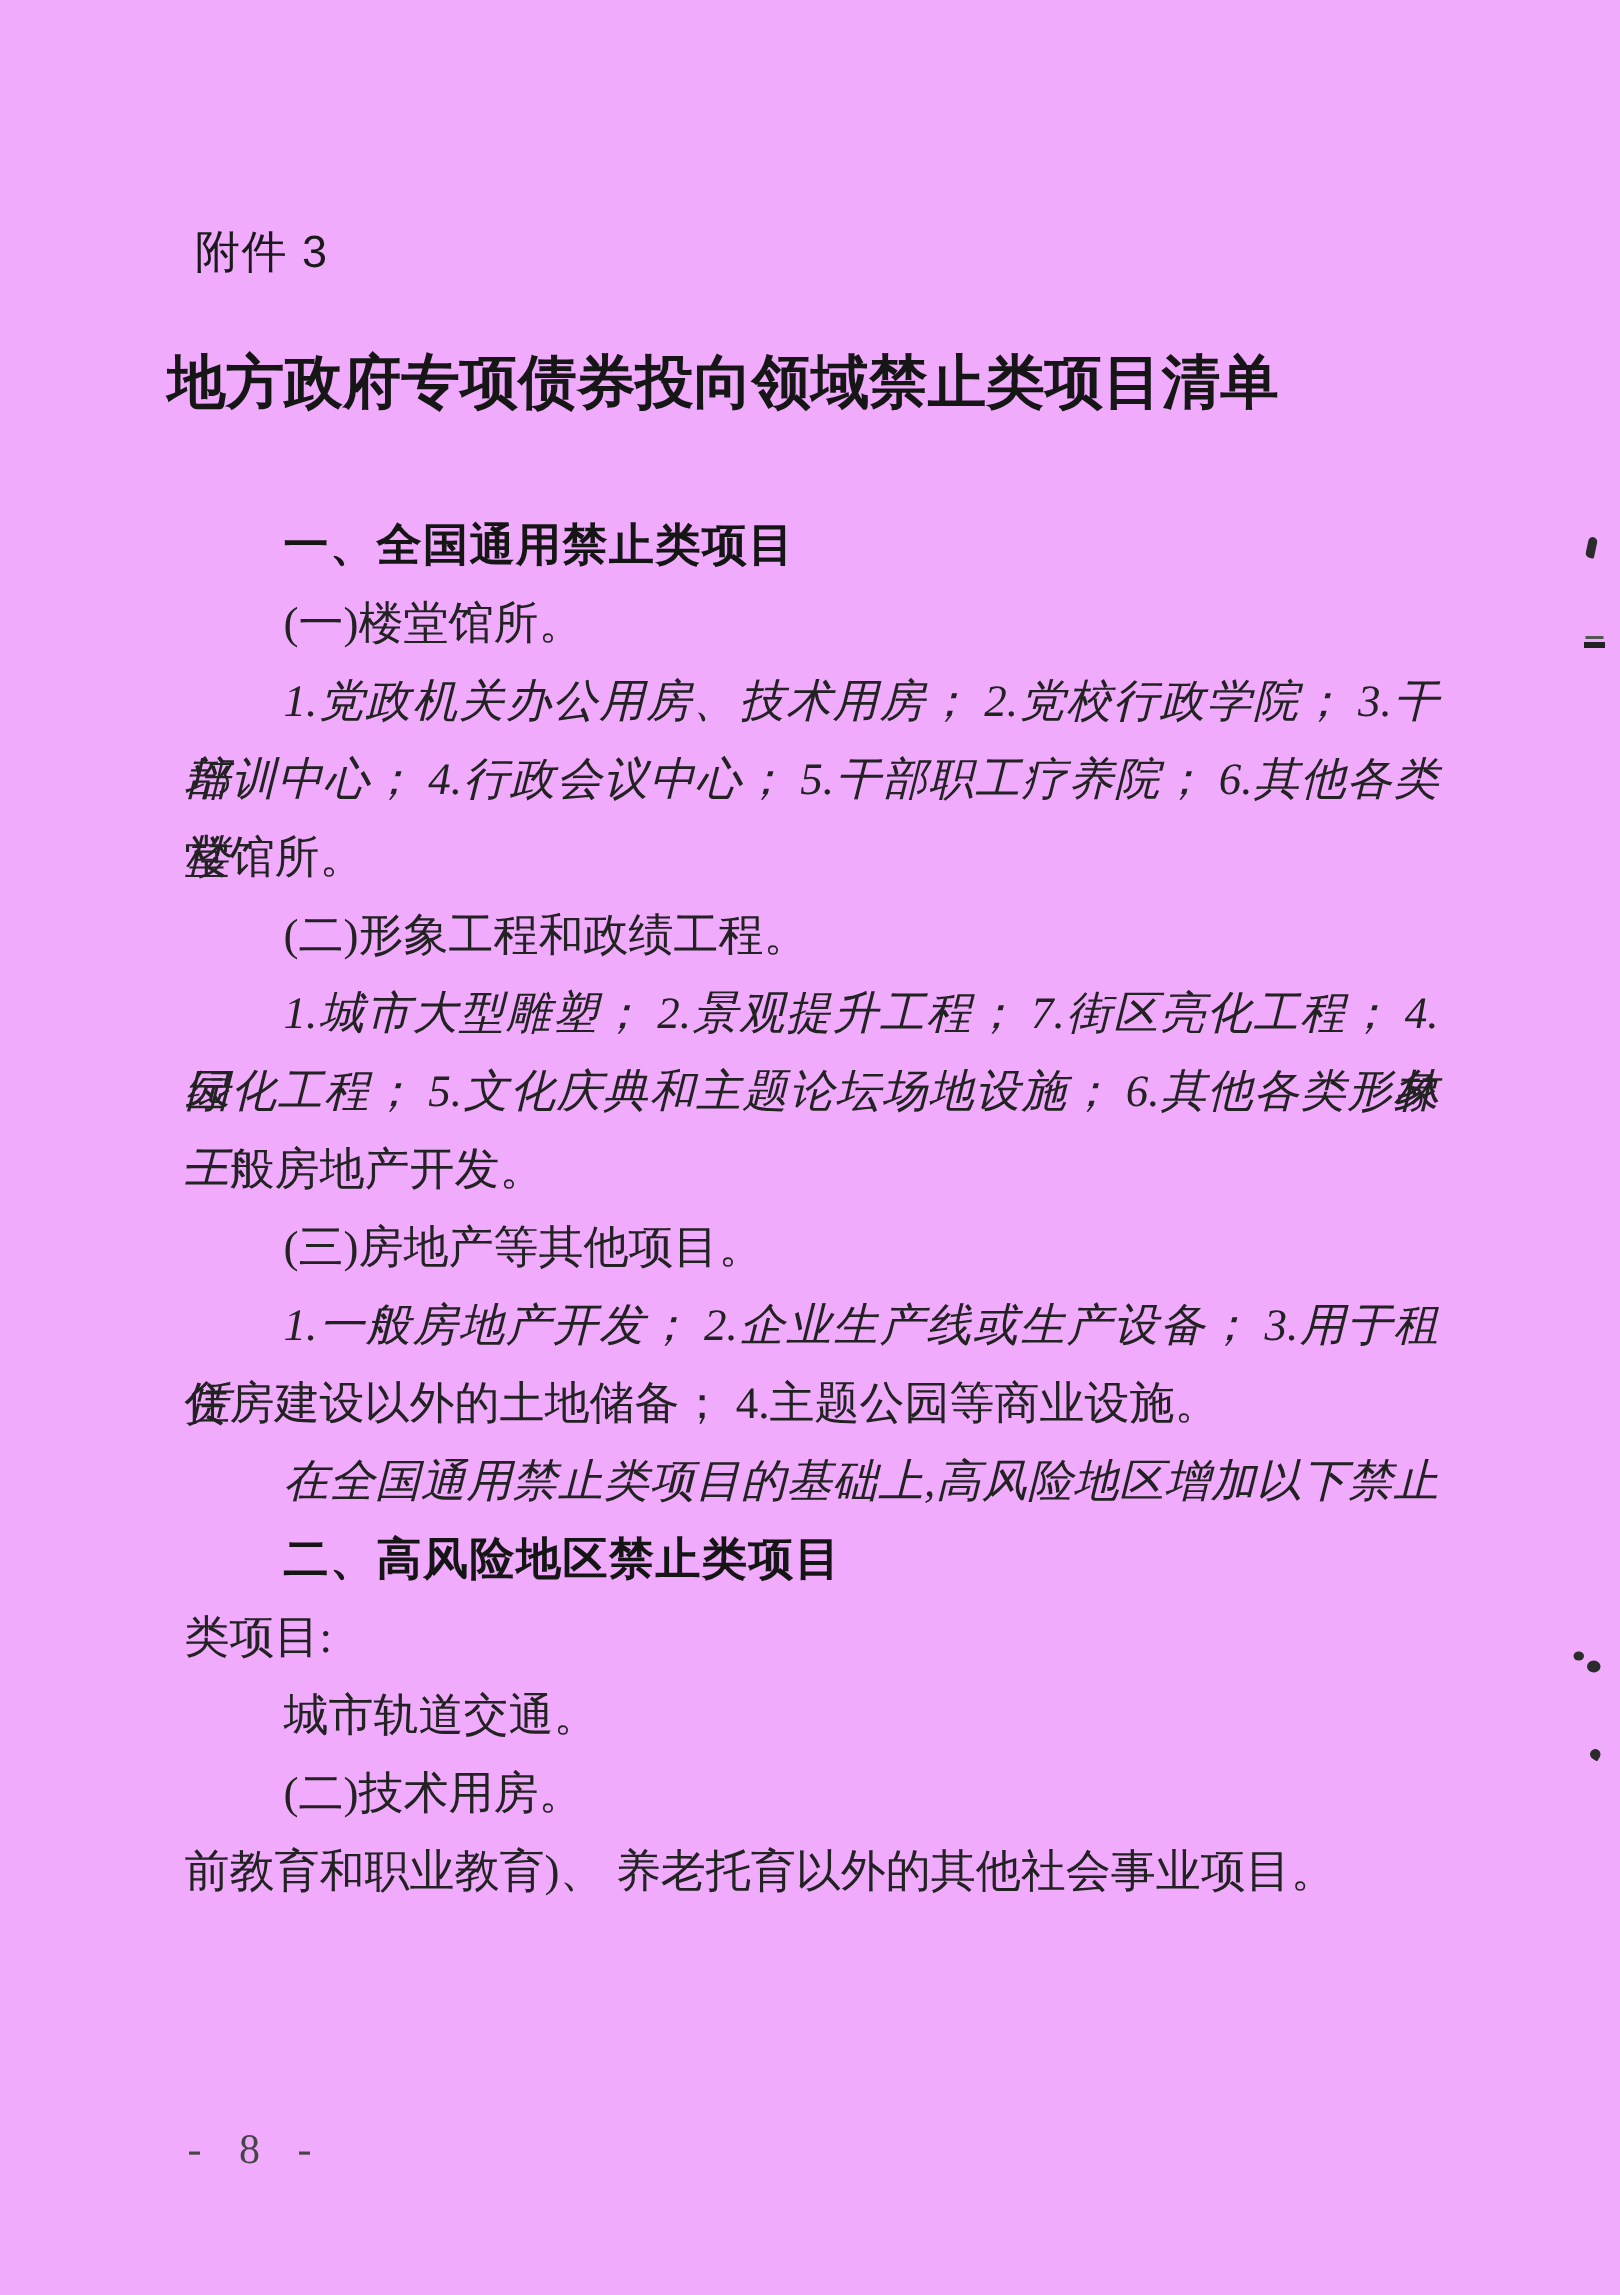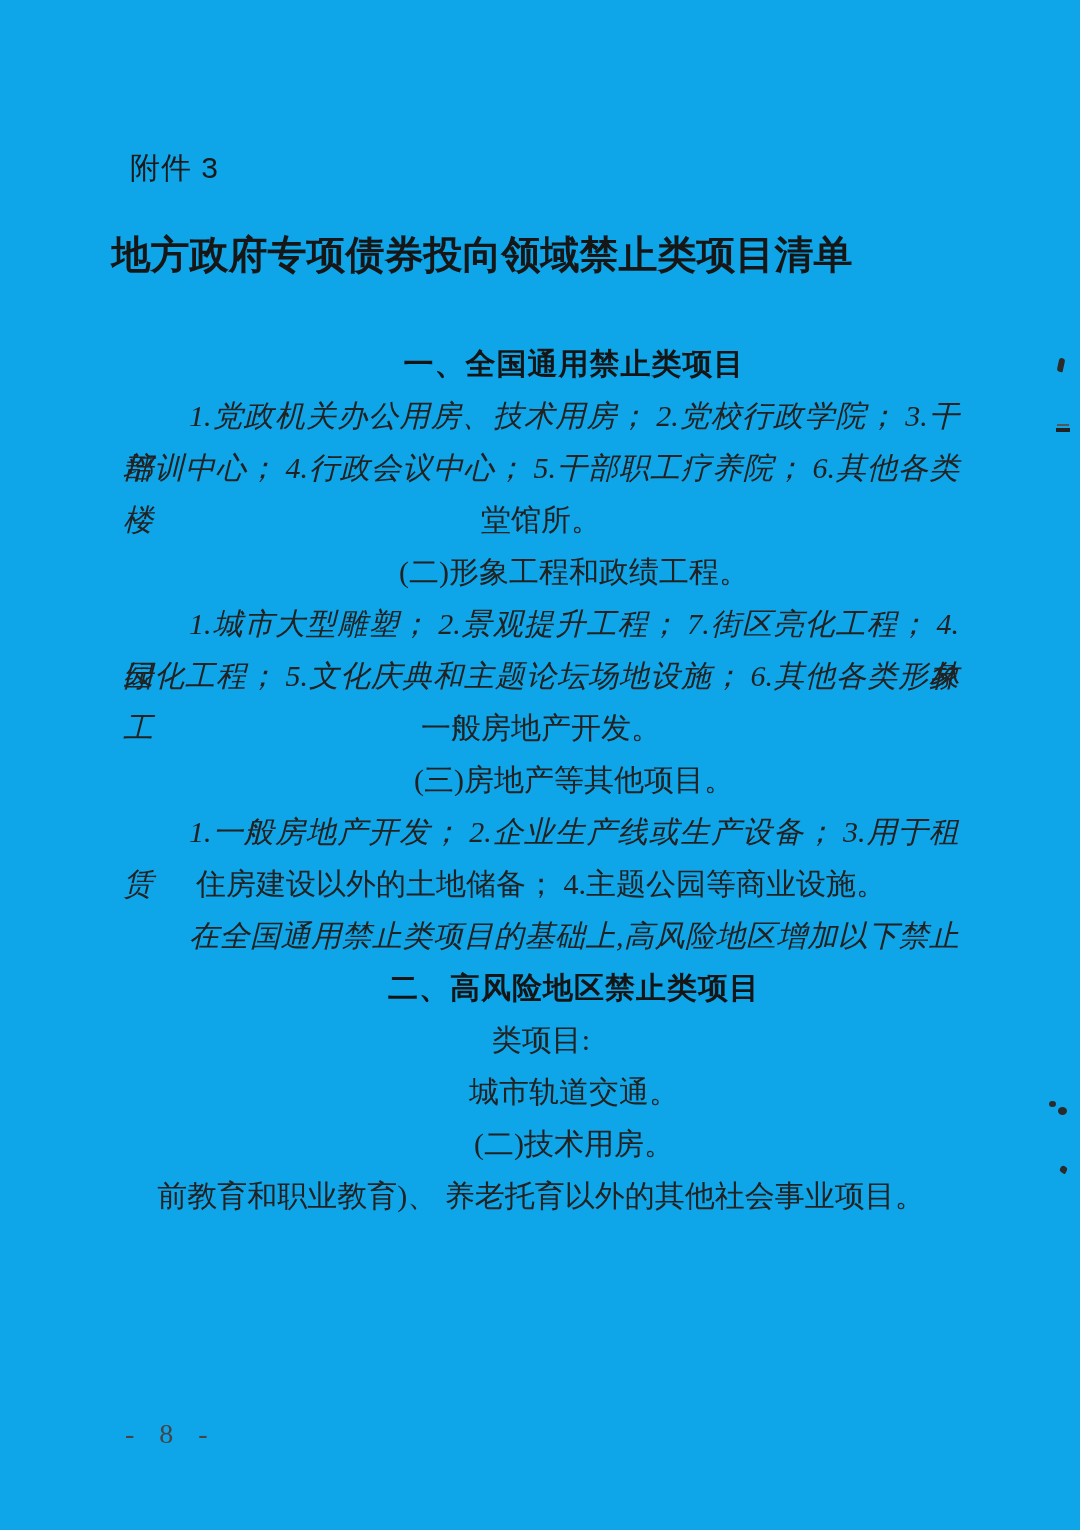--- a/index.html
+++ b/index.html
@@ -4,21 +4,21 @@
 <style>
   html, body {
     margin: 0;
     padding: 0;
     background: #e8e8e8;
   }
   .page {
     position: relative;
     width: 1080px;
     height: 1530px;
-    background: #0ea5e9;
+    background: #f0abfc;
     overflow: hidden;
     font-family: "Liberation Serif", "DejaVu Serif", serif;
     color: #1e1e1e;
   }
   .attachment {
     position: absolute;
     left: 130px;
     top: 148px;
     font-family: "Liberation Sans", "DejaVu Sans", sans-serif;
     font-size: 30px;
@@ -42,21 +42,21 @@
   .content {
     position: absolute;
     left: 123px;
     top: 338px;
     width: 836px;
   }
   .line {
     height: 52px;
     line-height: 52px;
     font-size: 30px;
-    text-align: center;
+    text-align: left;
     white-space: nowrap;
     color: #222;
   }
   .line.justify {
     white-space: normal;
     text-align: justify;
     text-align-last: justify;
     font-style: italic;
   }
   .line.indent {
@@ -99,20 +99,21 @@
 <body>
 
 <div class="page">
 
   <div class="attachment">附件 3</div>
 
   <h1 class="title">地方政府专项债券投向领域禁止类项目清单</h1>
 
   <div class="content">
     <div class="line heading indent">一、全国通用禁止类项目</div>
+    <div class="line indent">(一)楼堂馆所。</div>
     <div class="line indent justify">1.党政机关办公用房、技术用房； 2.党校行政学院； 3.干部</div>
     <div class="line justify">培训中心； 4.行政会议中心； 5.干部职工疗养院； 6.其他各类楼</div>
     <div class="line">堂馆所。</div>
     <div class="line indent">(二)形象工程和政绩工程。</div>
     <div class="line indent justify">1.城市大型雕塑； 2.景观提升工程； 7.街区亮化工程； 4.园林</div>
     <div class="line justify">绿化工程； 5.文化庆典和主题论坛场地设施； 6.其他各类形象工</div>
     <div class="line">一般房地产开发。</div>
     <div class="line indent">(三)房地产等其他项目。</div>
     <div class="line indent justify">1.一般房地产开发； 2.企业生产线或生产设备； 3.用于租赁</div>
     <div class="line">住房建设以外的土地储备； 4.主题公园等商业设施。</div>

